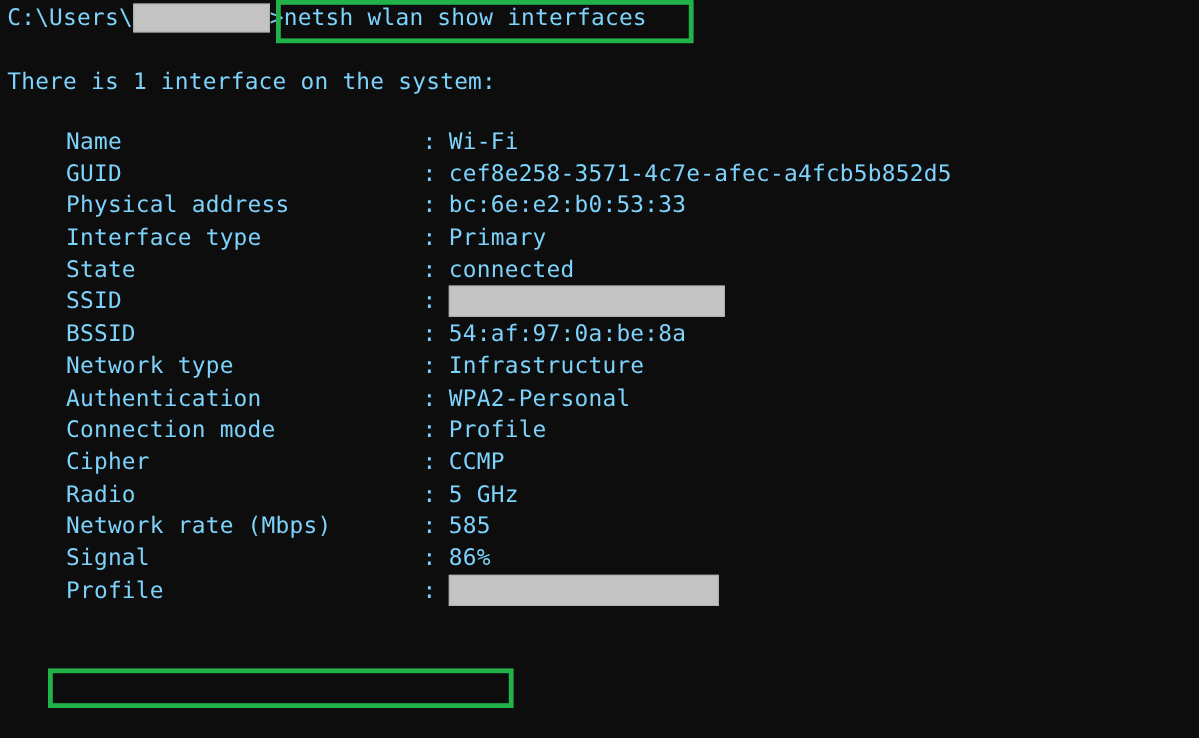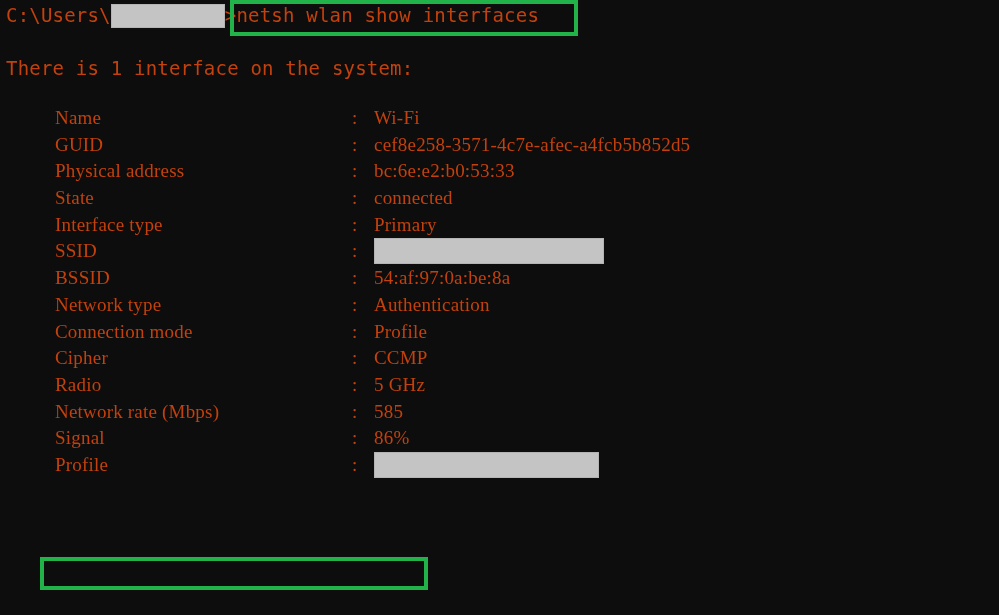--- a/index.html
+++ b/index.html
@@ -9,21 +9,21 @@
   }
   #terminal {
     position: relative;
     width: 999px;
     height: 615px;
     background: #0d0d0d;
     overflow: hidden;
     font-family: "DejaVu Sans Mono", "Liberation Mono", monospace;
     font-size: 19px;
     line-height: 26.7px;
-    color: #c2410c;
+    color: #7dd3fc;
     -webkit-font-smoothing: antialiased;
   }
 
   
   .prompt-line {
     position: absolute;
     left: 6px;
     top: 2px;
     height: 26.7px;
     white-space: pre;
@@ -52,21 +52,20 @@
     white-space: pre;
     letter-spacing: 0.2px;
   }
 
   
   .rows {
     position: absolute;
     left: 55px;
     top: 105px;
     width: 930px;
-    font-family: Liberation Serif, serif;
   }
   .row {
     height: 26.7px;
     line-height: 26.7px;
     white-space: pre;
     position: relative;
     letter-spacing: 0.2px;
   }
   .row-label {
     display: inline-block;
@@ -120,25 +119,26 @@
 <div id="terminal">
 
   <div class="prompt-line"><span class="prompt-path">C:\Users\</span><span class="redaction redaction-user"></span><span class="prompt-caret">&gt;</span><span class="prompt-command">netsh wlan show interfaces</span></div>
 
   <div class="headline">There is 1 interface on the system:</div>
 
   <div class="rows" id="rows">
       <div class="row"><span class="row-label">Name</span><span class="row-colon">:</span><span class="row-value">Wi-Fi</span></div>
       <div class="row"><span class="row-label">GUID</span><span class="row-colon">:</span><span class="row-value">cef8e258-3571-4c7e-afec-a4fcb5b852d5</span></div>
       <div class="row"><span class="row-label">Physical address</span><span class="row-colon">:</span><span class="row-value">bc:6e:e2:b0:53:33</span></div>
+      <div class="row"><span class="row-label">Interface type</span><span class="row-colon">:</span><span class="row-value">Primary</span></div>
       <div class="row"><span class="row-label">State</span><span class="row-colon">:</span><span class="row-value">connected</span></div>
-      <div class="row"><span class="row-label">Interface type</span><span class="row-colon">:</span><span class="row-value">Primary</span></div>
       <div class="row"><span class="row-label">SSID</span><span class="row-colon">:</span><span class="redaction redaction-value"></span></div>
       <div class="row"><span class="row-label">BSSID</span><span class="row-colon">:</span><span class="row-value">54:af:97:0a:be:8a</span></div>
-      <div class="row"><span class="row-label">Network type</span><span class="row-colon">:</span><span class="row-value">Authentication</span></div>
+      <div class="row"><span class="row-label">Network type</span><span class="row-colon">:</span><span class="row-value">Infrastructure</span></div>
+      <div class="row"><span class="row-label">Authentication</span><span class="row-colon">:</span><span class="row-value">WPA2-Personal</span></div>
       <div class="row"><span class="row-label">Connection mode</span><span class="row-colon">:</span><span class="row-value">Profile</span></div>
       <div class="row"><span class="row-label">Cipher</span><span class="row-colon">:</span><span class="row-value">CCMP</span></div>
       <div class="row"><span class="row-label">Radio</span><span class="row-colon">:</span><span class="row-value">5 GHz</span></div>
       <div class="row"><span class="row-label">Network rate (Mbps)</span><span class="row-colon">:</span><span class="row-value">585</span></div>
       <div class="row"><span class="row-label">Signal</span><span class="row-colon">:</span><span class="row-value">86%</span></div>
       <div class="row"><span class="row-label">Profile</span><span class="row-colon">:</span><span class="redaction redaction-value-narrow"></span></div>
     </div>
 
   <div class="hl-box" id="hl-command"></div>
   <div class="hl-box" id="hl-signal"></div>

